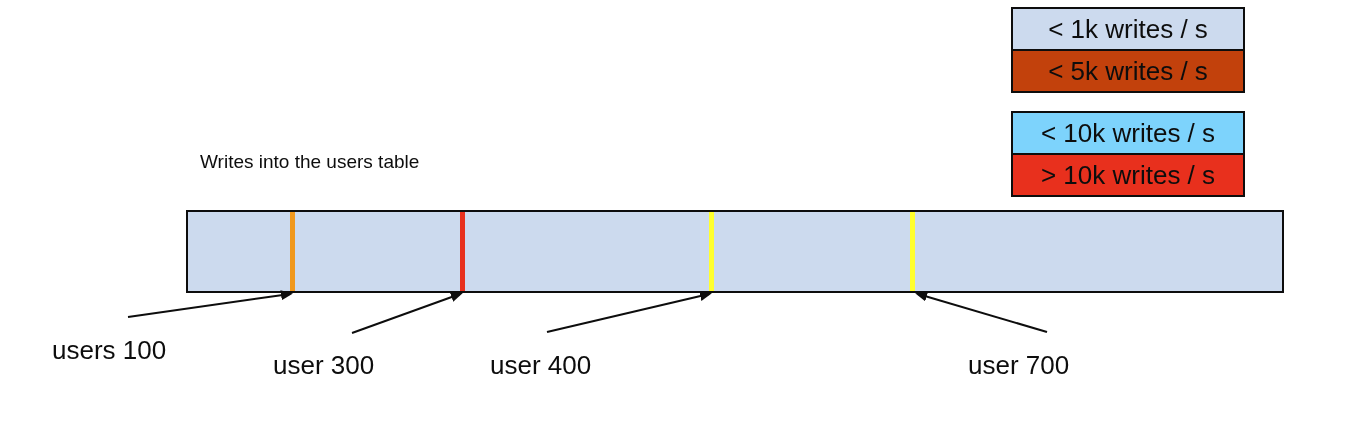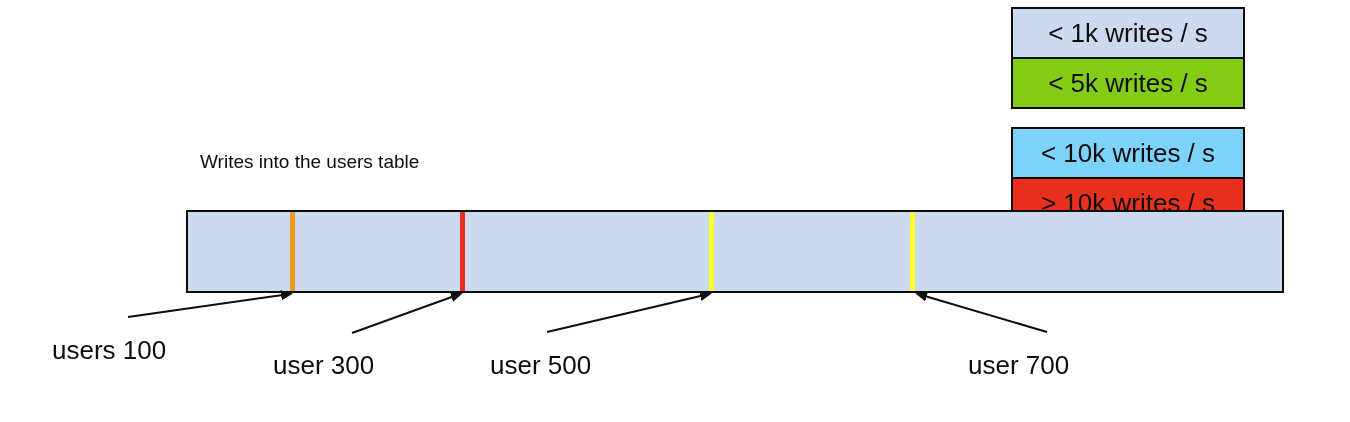--- a/index.html
+++ b/index.html
@@ -28,21 +28,21 @@
   .legend {
     position: absolute;
     left: 1011px;
     top: 7px;
     width: 234px;
     display: flex;
     flex-direction: column;
   }
   .legend-row {
     box-sizing: border-box;
-    height: 52px;
+    height: 44px;
     border: 2px solid #0d0d0d;
     margin-top: -2px;
     display: flex;
     align-items: center;
     justify-content: center;
     font-size: 26px;
     white-space: nowrap;
   }
   .legend-row:first-child { margin-top: 0; }
   
@@ -82,35 +82,35 @@
 </style>
 </head>
 <body>
 
 <div id="canvas">
 
   <div class="title">Writes into the users table</div>
 
   <div class="legend">
     <div class="legend-row" style="background-color: rgb(204, 218, 238);">&lt; 1k writes / s</div>
-    <div class="legend-row" style="background-color: #84cc16; text-align: center;">&lt; 5k writes / s</div>
+    <div class="legend-row" style="background-color: #c2410c; text-align: center;">&lt; 5k writes / s</div>
     <div class="legend-row" style="background-color: #7dd3fc; margin-top: 18px;">&lt; 10k writes / s</div>
     <div class="legend-row" style="background-color: rgb(232, 48, 29);">&gt; 10k writes / s</div>
   </div>
 
   <div class="bar" style="background-color: rgb(204, 218, 238);">
     <div class="marker" style="background-color: rgb(240, 152, 29); left: 101.5px;"></div>
     <div class="marker" style="background-color: rgb(232, 48, 29); left: 271.5px;"></div>
     <div class="marker" style="background-color: rgb(255, 255, 46); left: 520.5px;"></div>
     <div class="marker" style="background-color: rgb(255, 255, 46); left: 721.5px;"></div>
   </div>
 
   <div id="label-0" class="user-label">users 100</div>
   <div id="label-1" class="user-label">user 300</div>
-  <div id="label-2" class="user-label">user 500</div>
+  <div id="label-2" class="user-label">user 400</div>
   <div id="label-3" class="user-label">user 700</div>
 
   <svg class="arrows" viewBox="0 0 1350 422" xmlns="http://www.w3.org/2000/svg">
     <defs>
       <marker id="ah" markerWidth="12" markerHeight="10" refX="9" refY="5" orient="auto" markerUnits="userSpaceOnUse">
         <path d="M0,0 L12,5 L0,10 z" fill="#0d0d0d"></path>
       </marker>
     </defs>
     <line x1="128" y1="317" x2="290" y2="294" stroke="#0d0d0d" stroke-width="2" marker-end="url(#ah)"></line>
     <line x1="352" y1="333" x2="460" y2="294" stroke="#0d0d0d" stroke-width="2" marker-end="url(#ah)"></line>

